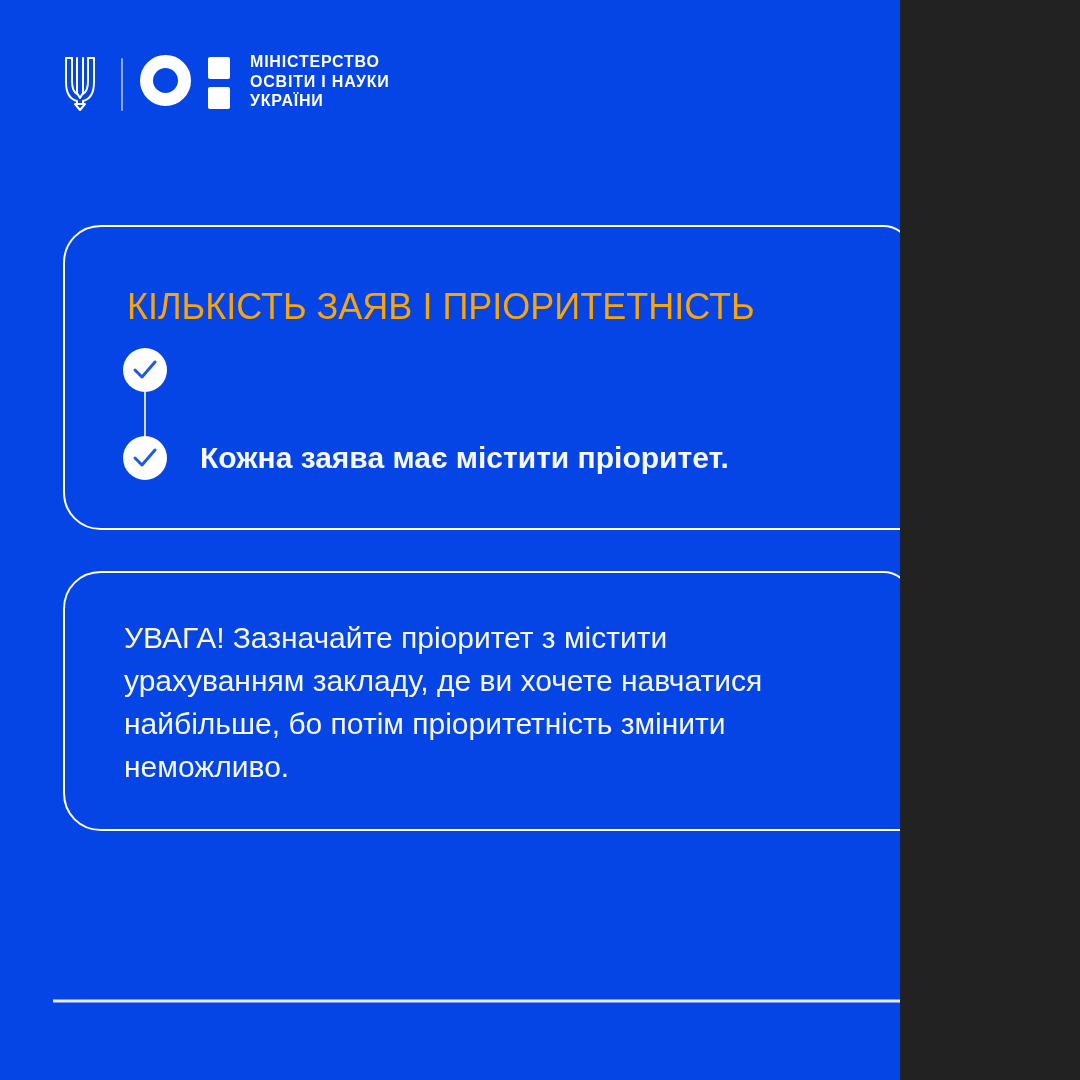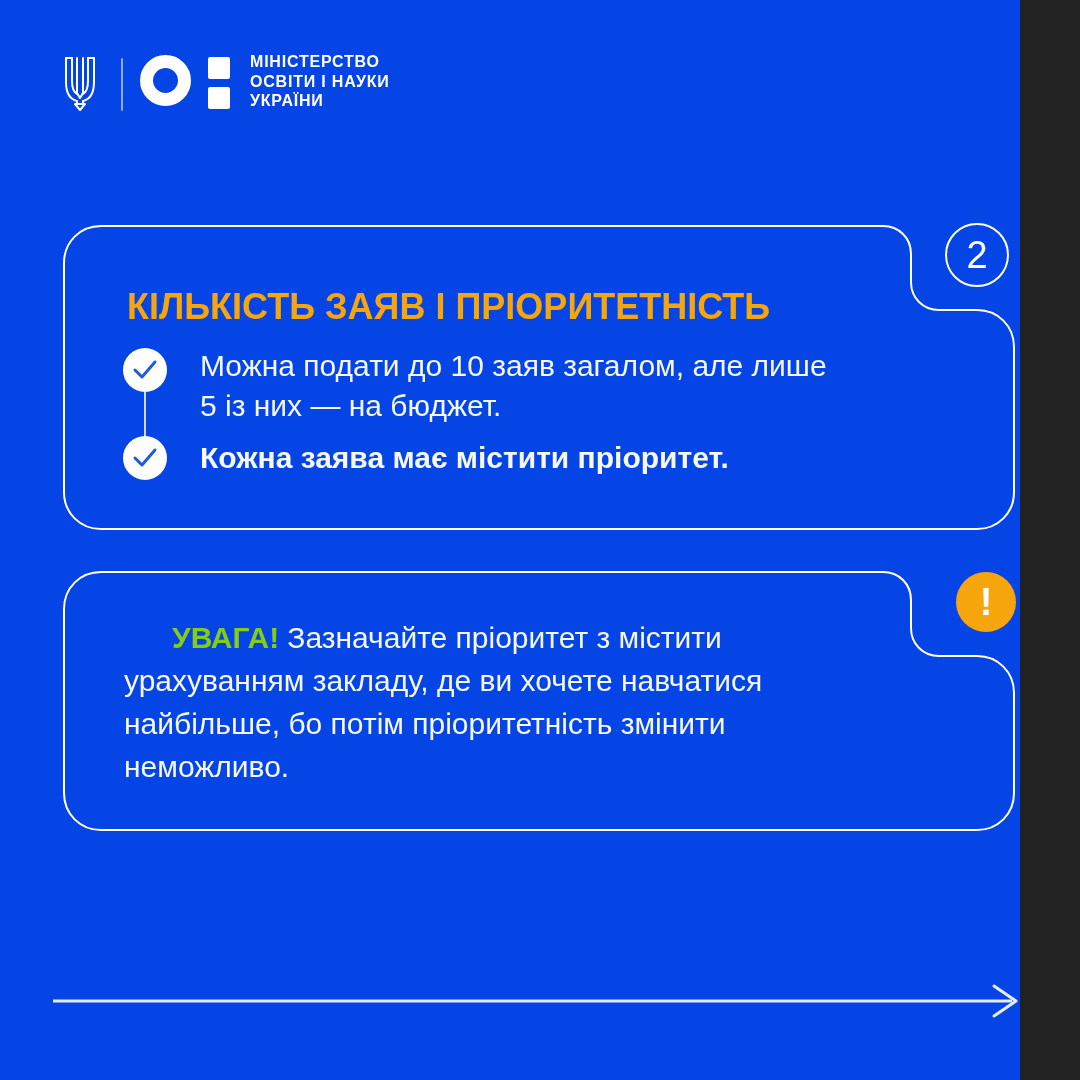--- a/index.html
+++ b/index.html
@@ -1,18 +1,18 @@
 <!DOCTYPE html>
 <html lang="uk"><head>
 <meta charset="utf-8">
 <style>
   html,body{margin:0;padding:0;background:#222;}
   .canvas{
     position:relative;
-    width:1020px;height:1080px;
+    width:900px;height:1080px;
     background:#0545E5;
     overflow:hidden;
     font-family:"Liberation Sans","DejaVu Sans",sans-serif;
   }
   
   .trident{position:absolute;left:62px;top:56px;width:36px;height:56px;}
   .hdr-divider{position:absolute;left:121px;top:58px;width:2px;height:53px;background:rgba(255,255,255,.55);border-radius:1px;}
   .ring{position:absolute;left:140px;top:55px;width:25px;height:25px;border:13.5px solid #fff;border-radius:50%;}
   .sq{position:absolute;left:208px;width:22px;height:22px;background:#fff;border-radius:2px;}
   .sq.top{top:57px;}
@@ -33,21 +33,21 @@
   .badge-number{
     left:945px;top:223px;border:2.5px solid #fff;
     font-size:38px;font-weight:400;
   }
   .badge-alert{
     left:956px;top:572px;background:#F7A50D;
     font-size:38px;font-weight:800;
   }
   .card-title{
     position:absolute;left:127px;top:286px;
-    color:#F7A50D;font-size:36px;font-weight:700;letter-spacing:0;
+    color:#F7A50D;font-size:36px;font-weight:400;letter-spacing:0;
     white-space:nowrap;
   }
   .check-circle{
     position:absolute;left:123px;width:44px;height:44px;border-radius:50%;
     background:#fff;display:flex;align-items:center;justify-content:center;
   }
   .check-1{top:348px;}
   .check-2{top:436px;}
   .check-connector{
     position:absolute;left:144px;top:392px;width:2px;height:45px;
@@ -56,21 +56,21 @@
   .item-text{
     position:absolute;left:200px;color:#F5F8FE;
     font-size:30px;font-weight:400;line-height:40px;white-space:pre-line;
   }
   .item-text-1{top:346px;}
   .item-text-2{top:438px;font-weight:bold;}
   .notice-text{
     position:absolute;left:124px;top:616px;width:800px;
     color:#F5F8FE;font-size:30px;font-weight:400;line-height:43px;
   }
-  .notice-highlight{color:#84cc16;font-weight:700;margin-right:8px;margin-left:48px;}
+  .notice-highlight{color:#fef9c3;font-weight:400;margin-right:8px;}
   .notice-lines{white-space:pre-line;}
   
   .arrow{position:absolute;left:52px;top:983px;}
 </style>
 </head>
 <body>
 
 <div class="canvas">
 
   <svg class="trident" viewBox="0 0 36 56">
@@ -114,22 +114,20 @@
       <polyline points="3,11 10,18 23,3" fill="none" stroke="#1E5BE2" stroke-width="3" stroke-linecap="round" stroke-linejoin="round"></polyline>
     </svg>
   </div>
   <div class="check-connector"></div>
   <div class="check-circle check-2">
     <svg width="26" height="22" viewBox="0 0 26 22">
       <polyline points="3,11 10,18 23,3" fill="none" stroke="#1E5BE2" stroke-width="3" stroke-linecap="round" stroke-linejoin="round"></polyline>
     </svg>
   </div>
 
-  <div class="item-text item-text-1">Можна подати до 10 заяв загалом, але лише
-5 із них — на бюджет.</div>
   <div class="item-text item-text-2">Кожна заява має містити пріоритет.</div>
 
   <svg class="card-svg card2-svg" width="954" height="262" viewBox="0 0 954 262">
     <path d="M 38 1 H 820 C 836 1 848 13 848 29 V 57 C 848 73 860 85 876 85 H 914
              C 935 85 951 101 951 122 V 222 C 951 243 935 259 914 259 H 38
              C 17 259 1 243 1 222 V 38 C 1 17 17 1 38 1 Z" fill="none" stroke="#FFFFFF" stroke-width="2"></path>
   </svg>
 
   <div class="badge badge-alert">
     <span>!</span>

